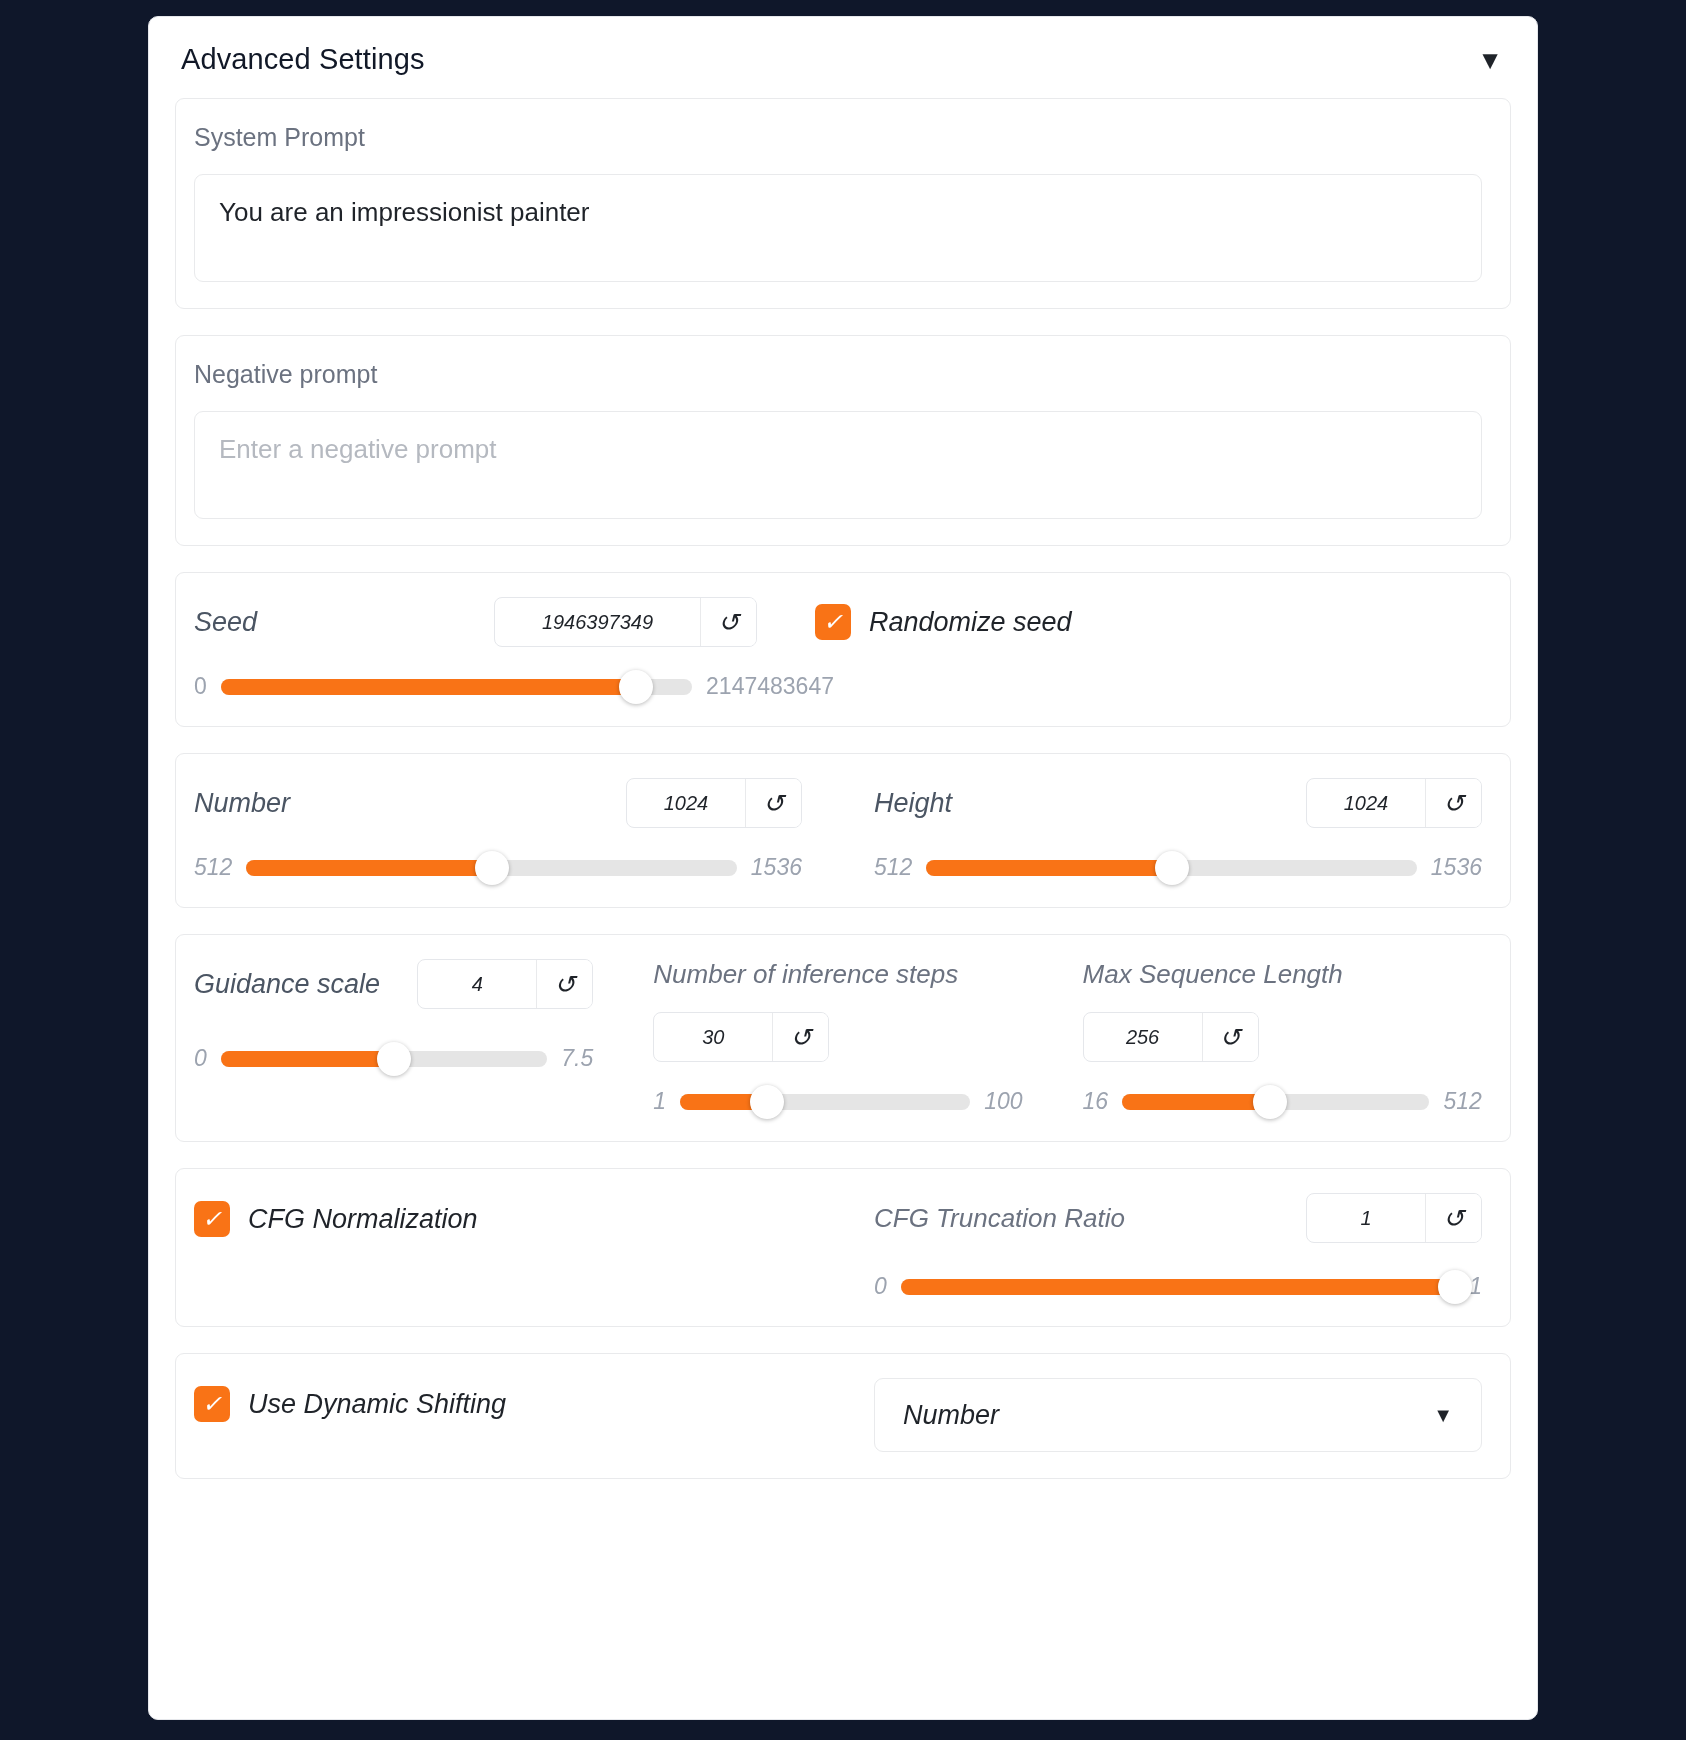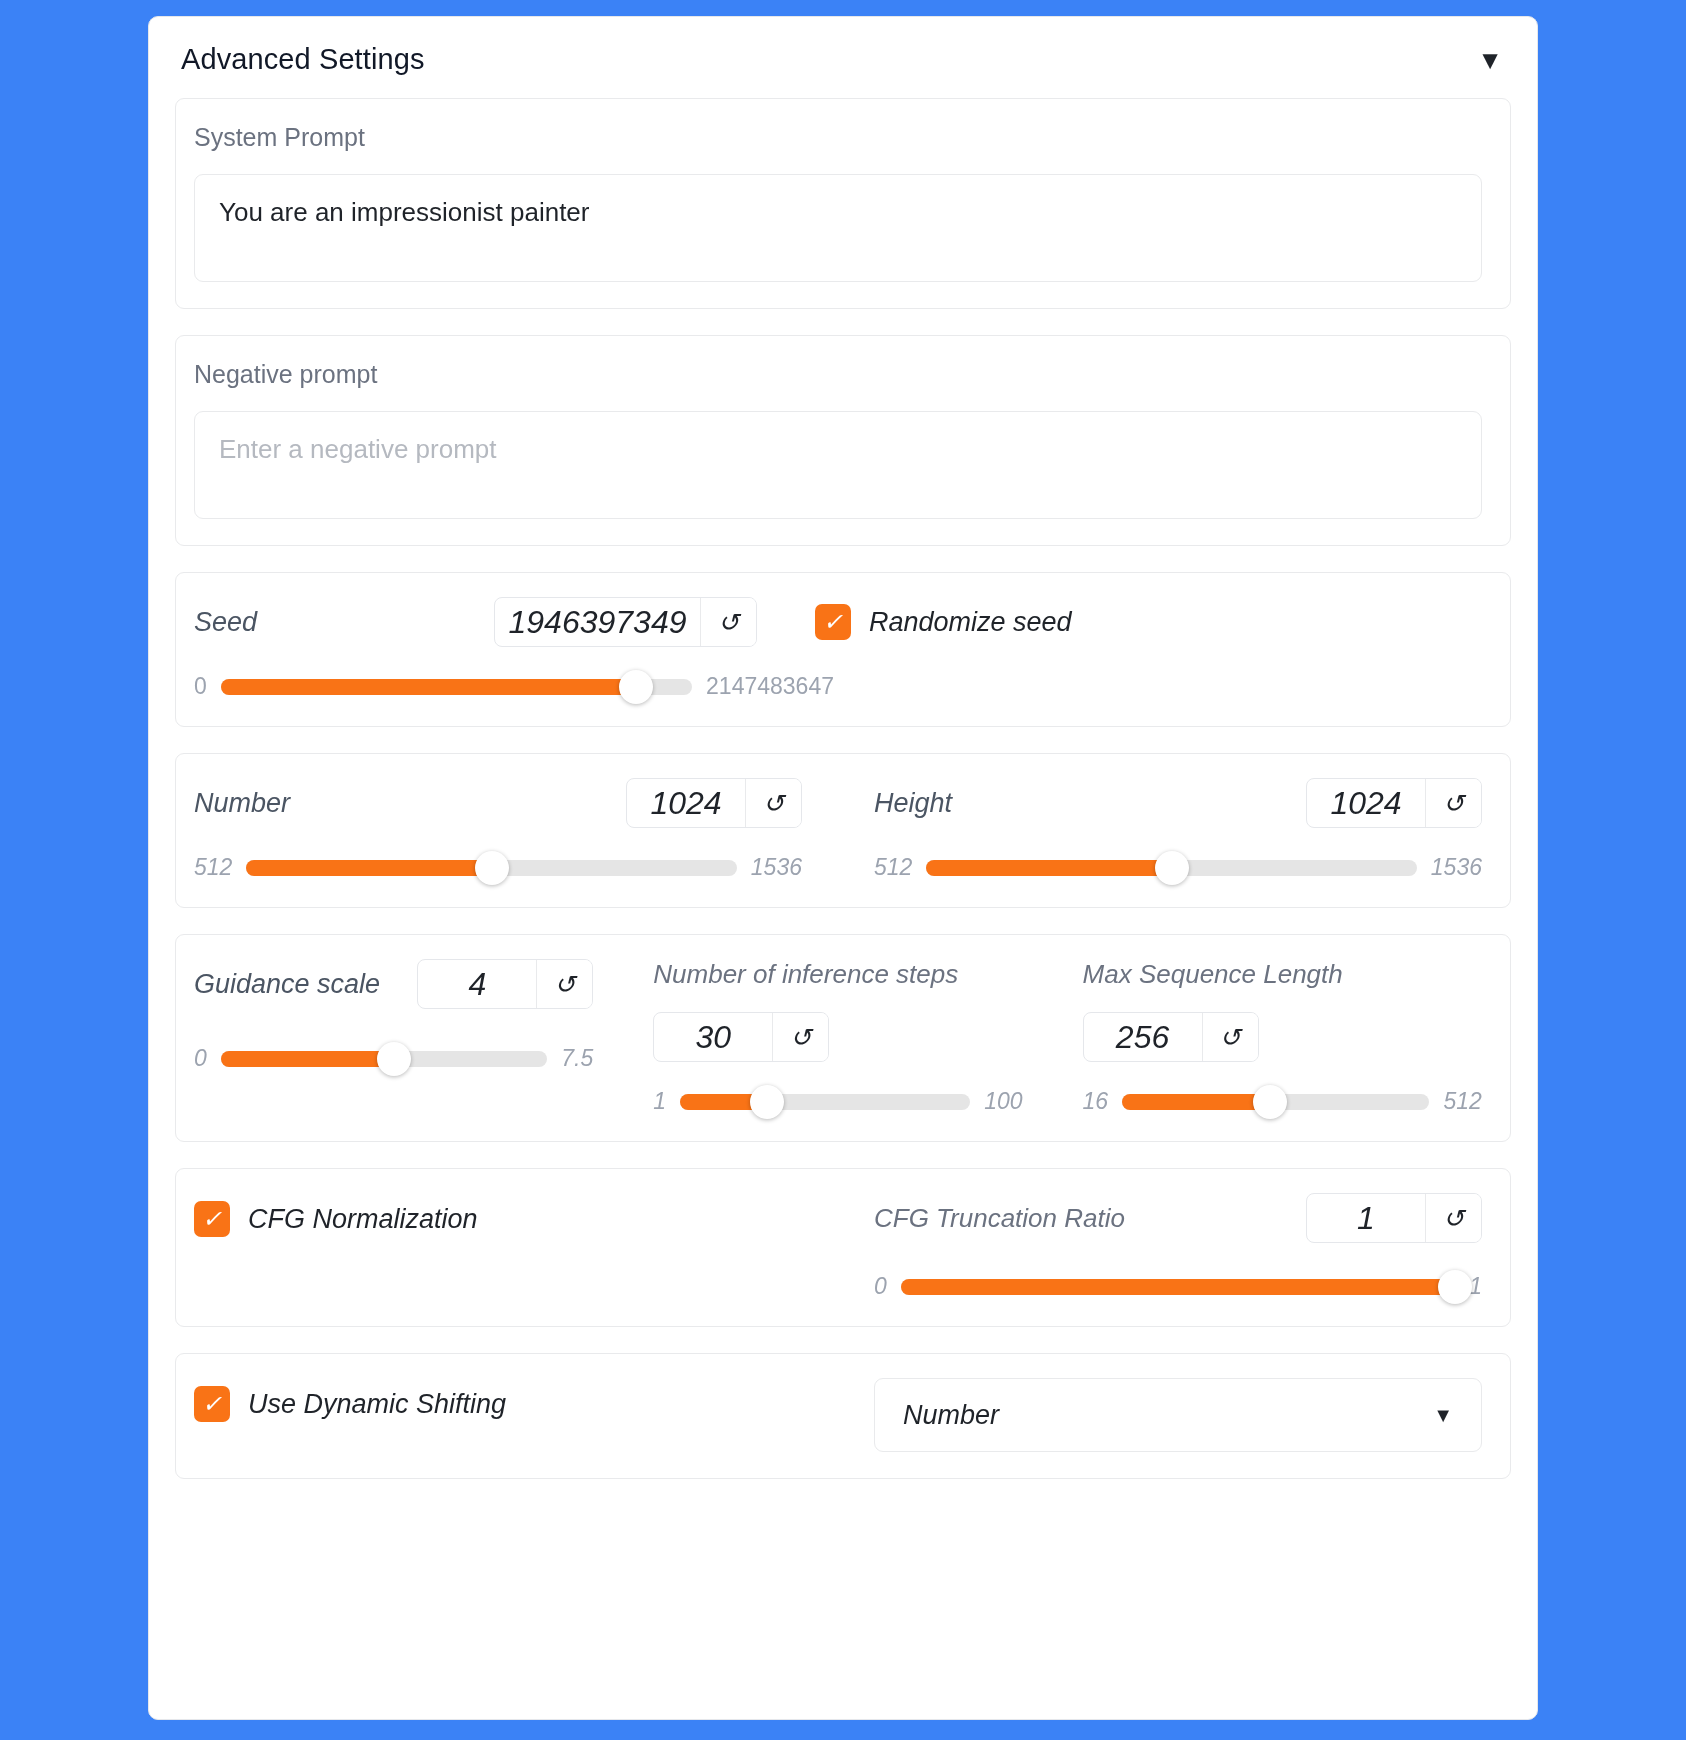--- a/index.html
+++ b/index.html
@@ -6,21 +6,21 @@
   html, body {
     width: 1686px;
     height: 1740px;
     background: #ffffff;
     font-family: "Liberation Sans", sans-serif;
   }
   .page {
     width: 1686px;
     height: 1740px;
     padding: 16px 148px 20px 148px;
-    background: #3b82f6;
+    background: #0f172a;
   }
   .panel {
     border: 1px solid #e5e7eb;
     border-radius: 10px;
     background: #ffffff;
     padding: 22px 26px 26px 26px;
     height: 100%;
   }
   .panel-header {
     display: flex;
@@ -70,21 +70,21 @@
     border: 1px solid #e5e7eb;
     border-radius: 8px;
     overflow: hidden;
     height: 50px;
     background: #fff;
   }
   .numbox .val {
     display: flex;
     align-items: center;
     justify-content: center;
-    font-size: 32px;
+    font-size: 20px;
     color: #1f2329;
     padding: 0 12px;
     min-width: 118px;
   }
   .numbox .revert {
     width: 56px;
     border-left: 1px solid #e9eaec;
     display: flex;
     align-items: center;
     justify-content: center;

